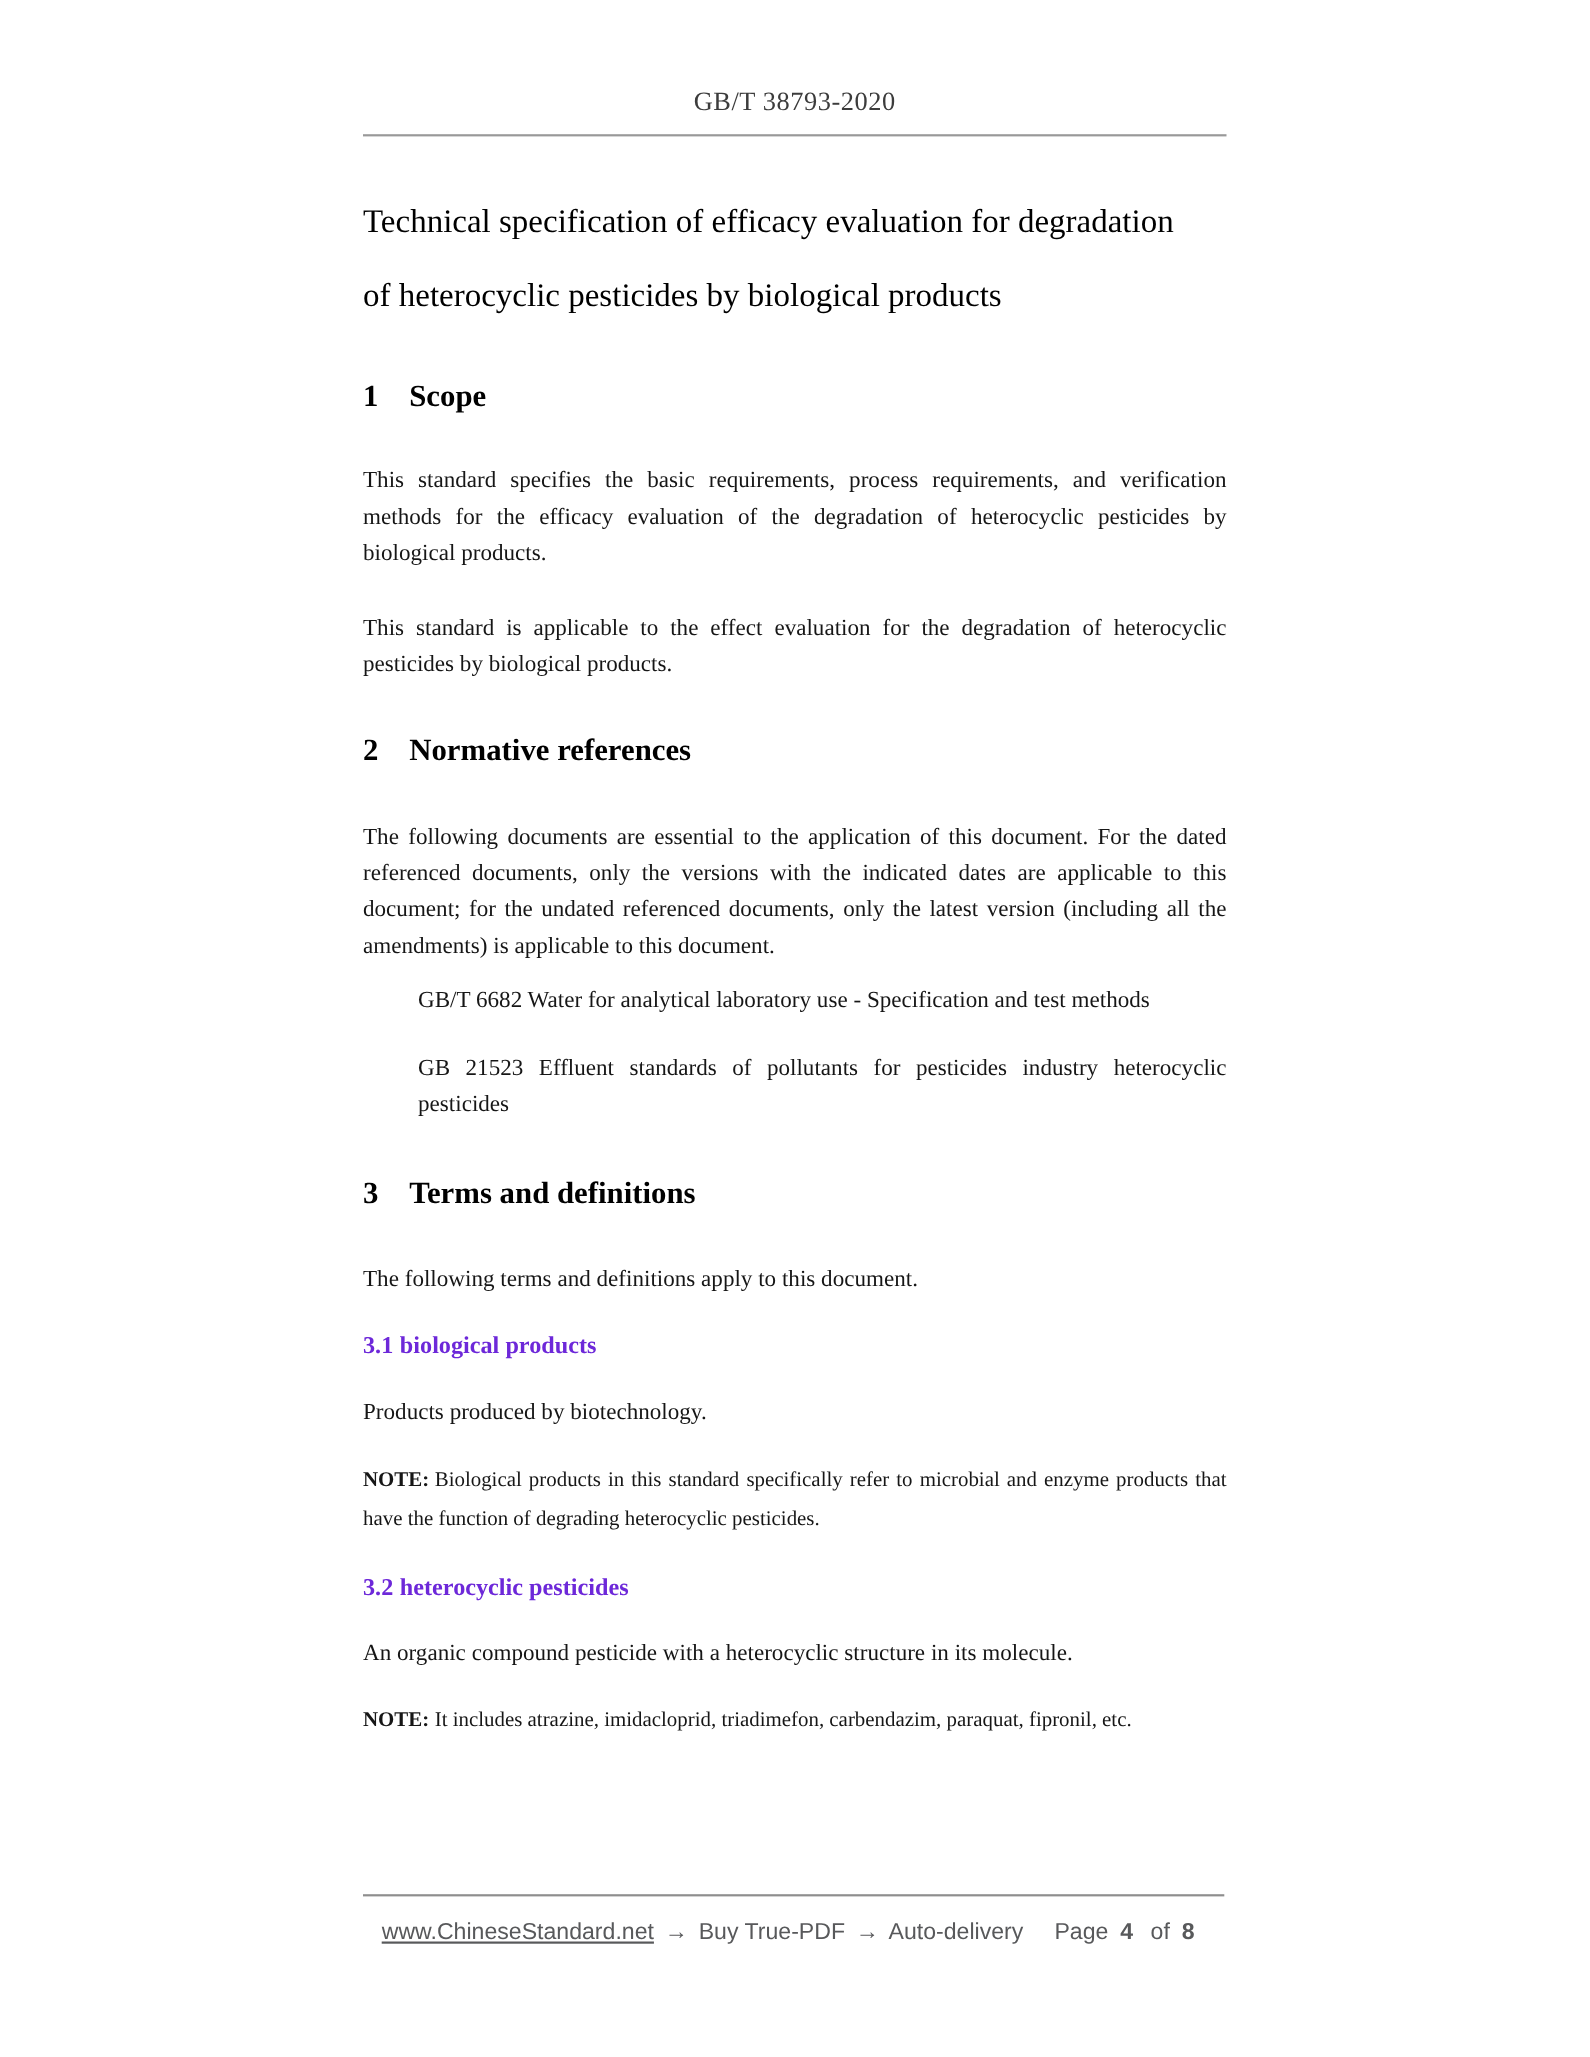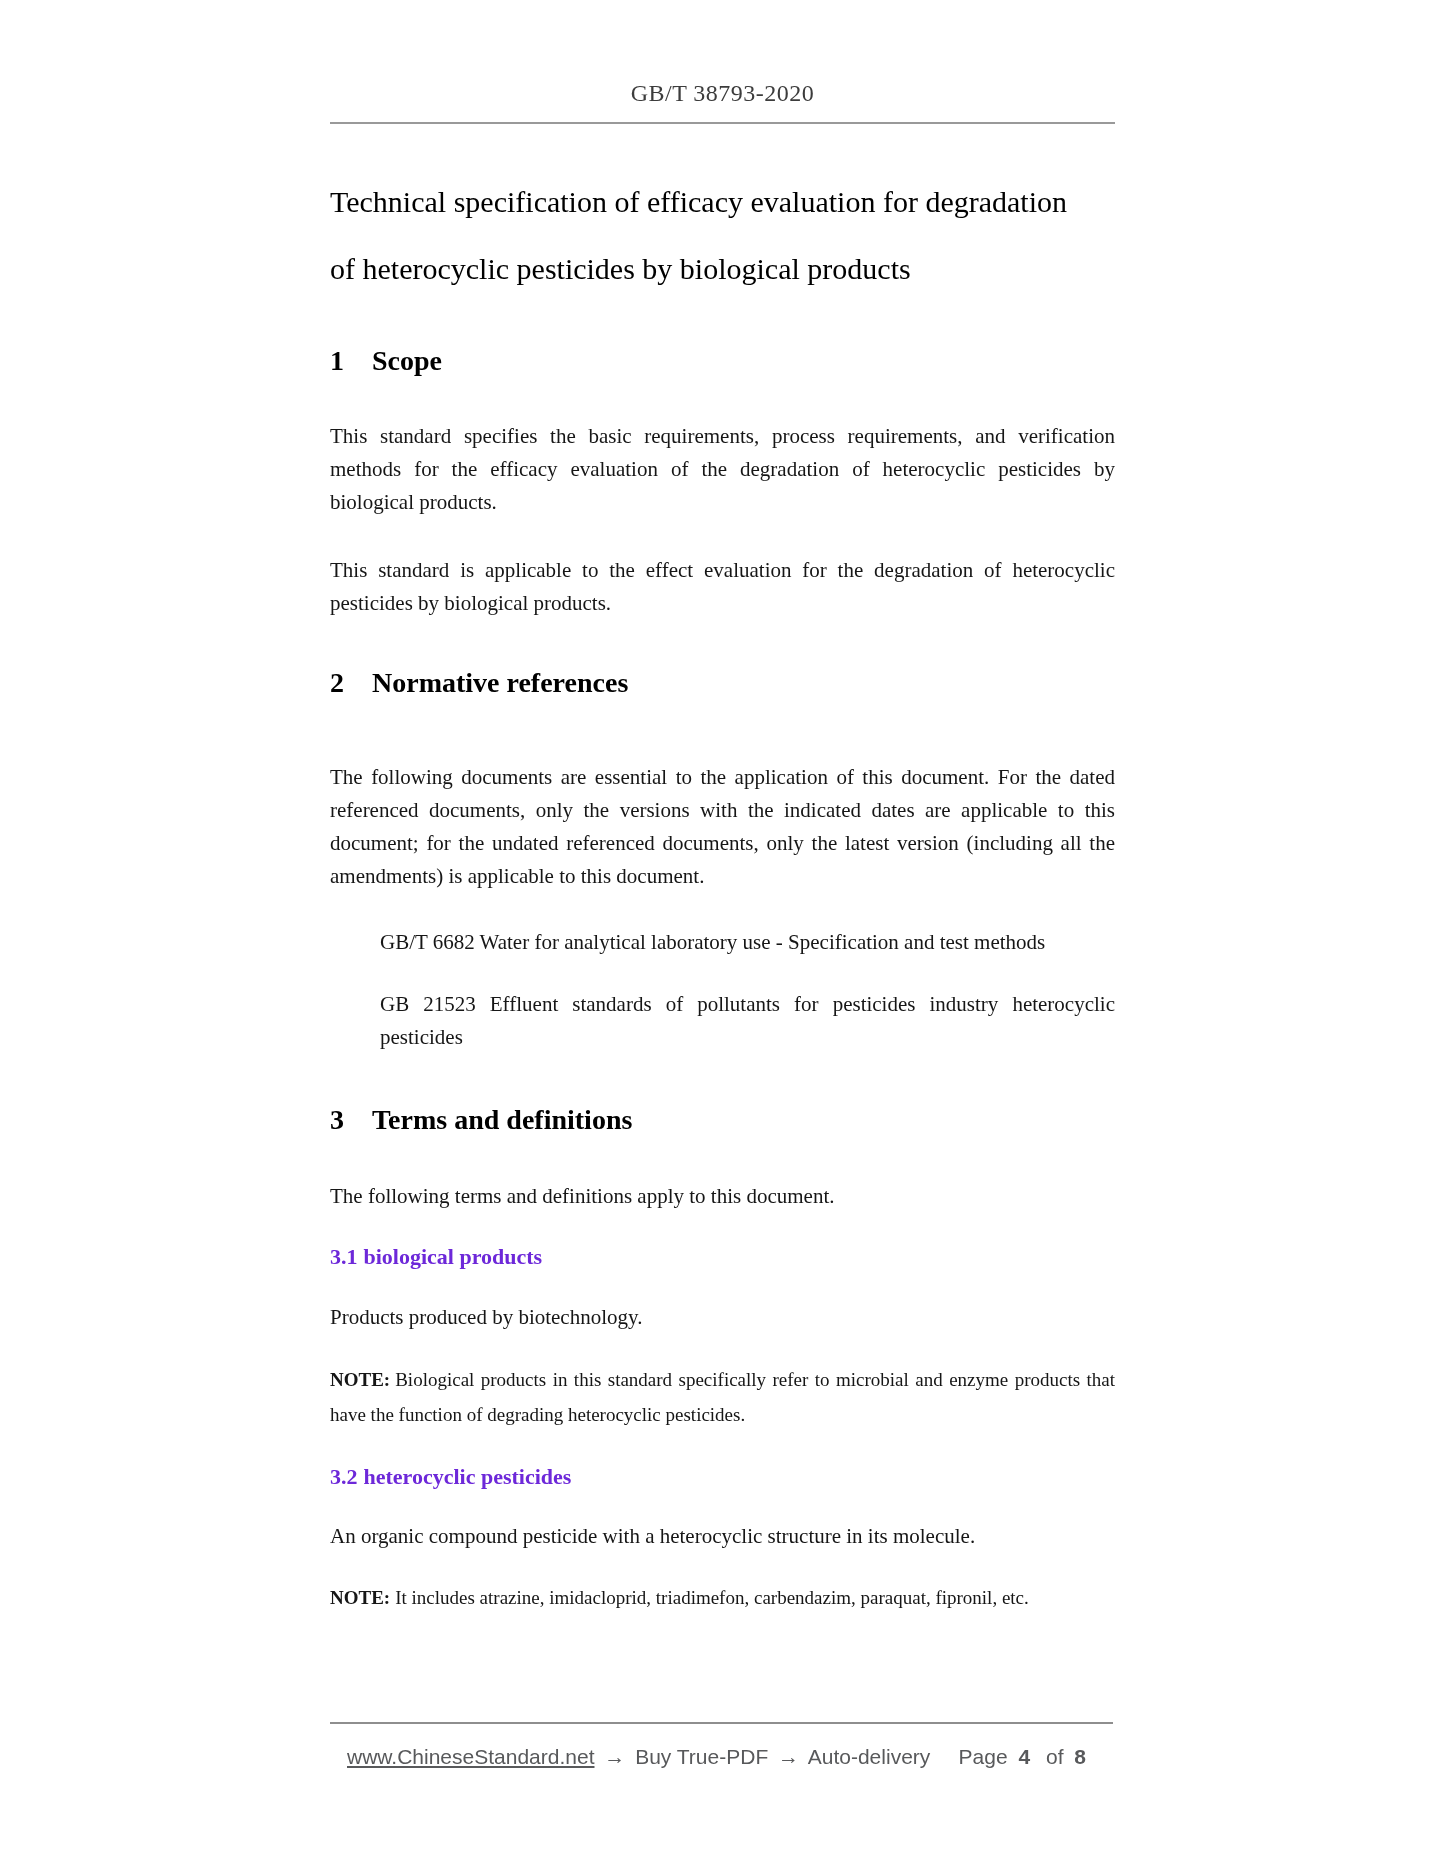--- a/index.html
+++ b/index.html
@@ -55,23 +55,23 @@
   .h-sec3 { margin-top: 49px; }
   .body-p {
     margin: 0;
     font-size: 21px;
     line-height: 33px;
     color: #161616;
   }
   .just { text-align: justify; }
   .p1 { margin-top: 42px; }
   .p2 { margin-top: 35px; }
-  .p3 { margin-top: 61px; }
+  .p3 { margin-top: 44px; }
   .ref { margin-left: 50px; }
-  .ref1 { margin-top: 33px; }
+  .ref1 { margin-top: 16px; }
   .ref2 { margin-top: 29px; }
   .p4 { margin-top: 43px; }
   .subhead {
     margin: 0;
     font-size: 22px;
     line-height: 28px;
     font-weight: 700;
     color: #6d28d9;
   }
   .subhead .sub-num { margin-right: 6px; }

